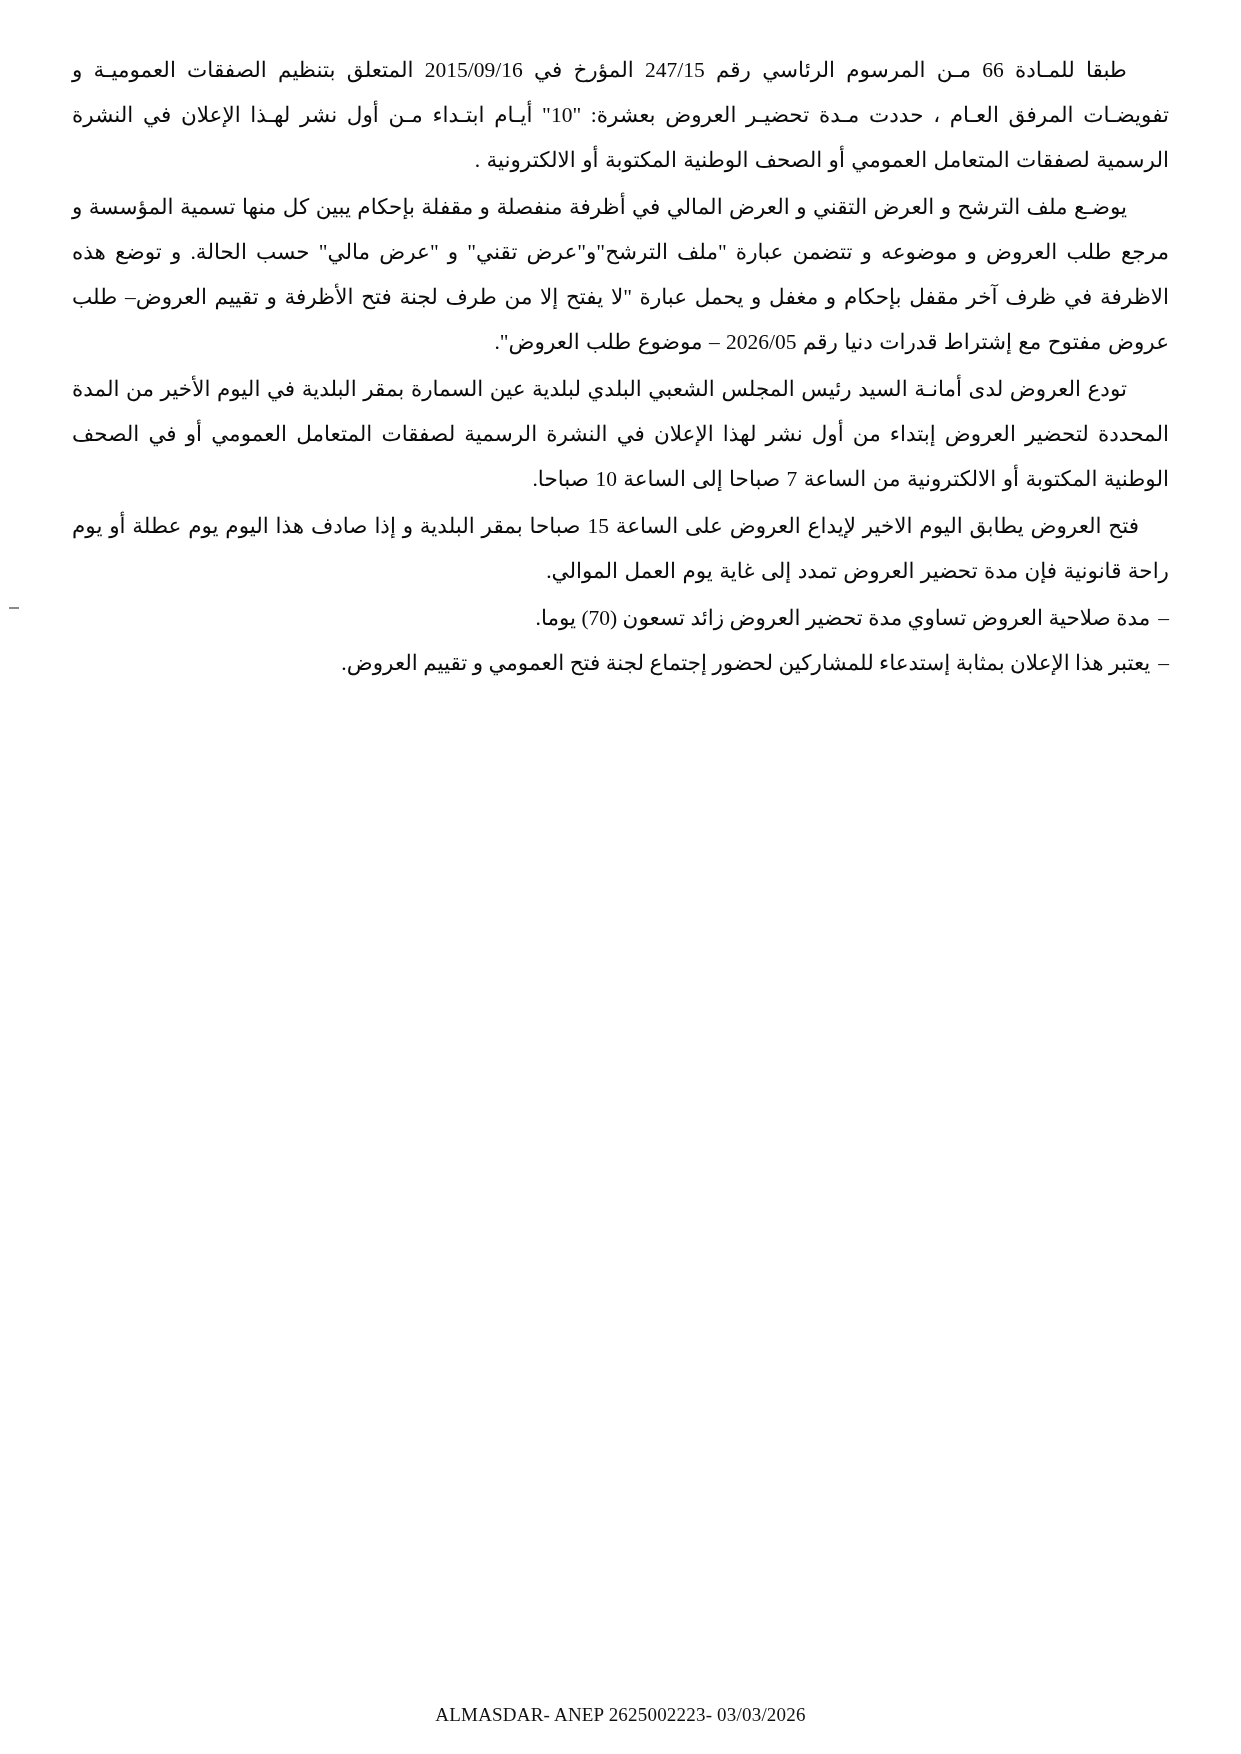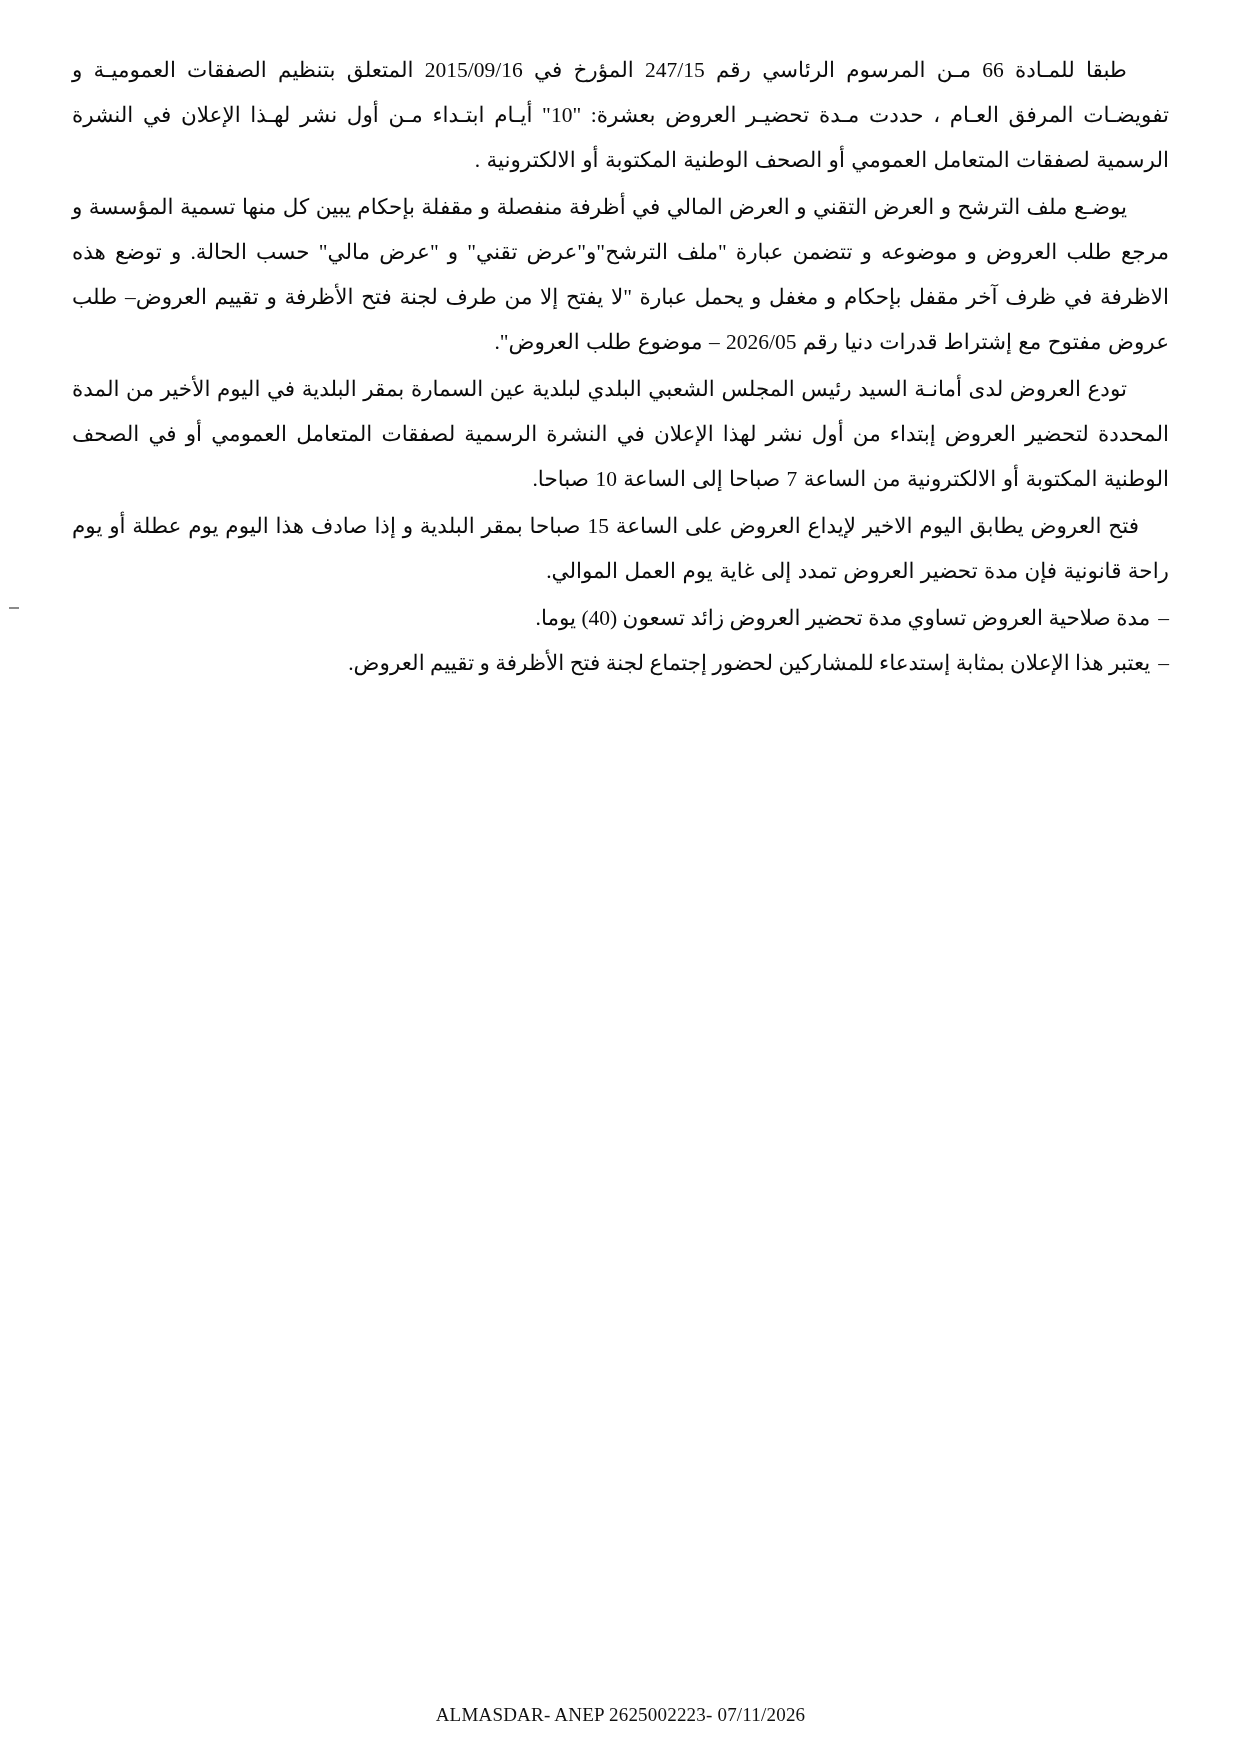--- a/index.html
+++ b/index.html
@@ -83,24 +83,24 @@
 
   <div class="content">
 
     <p class="para">طبقا للمـادة 66 مـن المرسوم الرئاسي رقم 247/15 المؤرخ في 2015/09/16 المتعلق بتنظيم الصفقات العموميـة و تفويضـات المرفق العـام ، حددت مـدة تحضيـر العروض بعشرة: "10" أيـام ابتـداء مـن أول نشر لهـذا الإعلان في النشرة الرسمية لصفقات المتعامل العمومي أو الصحف الوطنية المكتوبة أو الالكترونية .</p>
     <p class="para">يوضـع ملف الترشح و العرض التقني و العرض المالي في أظرفة منفصلة و مقفلة بإحكام يبين كل منها تسمية المؤسسة و مرجع طلب العروض و موضوعه و تتضمن عبارة "ملف الترشح"و"عرض تقني" و "عرض مالي" حسب الحالة. و توضع هذه الاظرفة في ظرف آخر مقفل بإحكام و مغفل و يحمل عبارة "لا يفتح إلا من طرف لجنة فتح الأظرفة و تقييم العروض– طلب عروض مفتوح مع إشتراط قدرات دنيا رقم 2026/05 – موضوع طلب العروض".</p>
     <p class="para">تودع العروض لدى أمانـة السيد رئيس المجلس الشعبي البلدي لبلدية عين السمارة بمقر البلدية في اليوم الأخير من المدة المحددة لتحضير العروض إبتداء من أول نشر لهذا الإعلان في النشرة الرسمية لصفقات المتعامل العمومي أو في الصحف الوطنية المكتوبة أو الالكترونية من الساعة 7 صباحا إلى الساعة 10 صباحا.</p>
     <p class="para tight">فتح العروض يطابق اليوم الاخير لإيداع العروض على الساعة 15 صباحا بمقر البلدية و إذا صادف هذا اليوم يوم عطلة أو يوم راحة قانونية فإن مدة تحضير العروض تمدد إلى غاية يوم العمل الموالي.</p>
 
     <ul class="bullets">
       <li>
-        <span class="dash">–</span><span>مدة صلاحية العروض تساوي مدة تحضير العروض زائد تسعون (40) يوما.</span>
+        <span class="dash">–</span><span>مدة صلاحية العروض تساوي مدة تحضير العروض زائد تسعون (70) يوما.</span>
       </li>
       <li>
-        <span class="dash">–</span><span>يعتبر هذا الإعلان بمثابة إستدعاء للمشاركين لحضور إجتماع لجنة فتح الأظرفة و تقييم العروض.</span>
+        <span class="dash">–</span><span>يعتبر هذا الإعلان بمثابة إستدعاء للمشاركين لحضور إجتماع لجنة فتح العمومي و تقييم العروض.</span>
       </li>
     </ul>
 
   </div>
 
-  <div class="footer">ALMASDAR- ANEP 2625002223- 07/11/2026</div>
+  <div class="footer">ALMASDAR- ANEP 2625002223- 03/03/2026</div>
 
 </div>
 
 </body></html>

